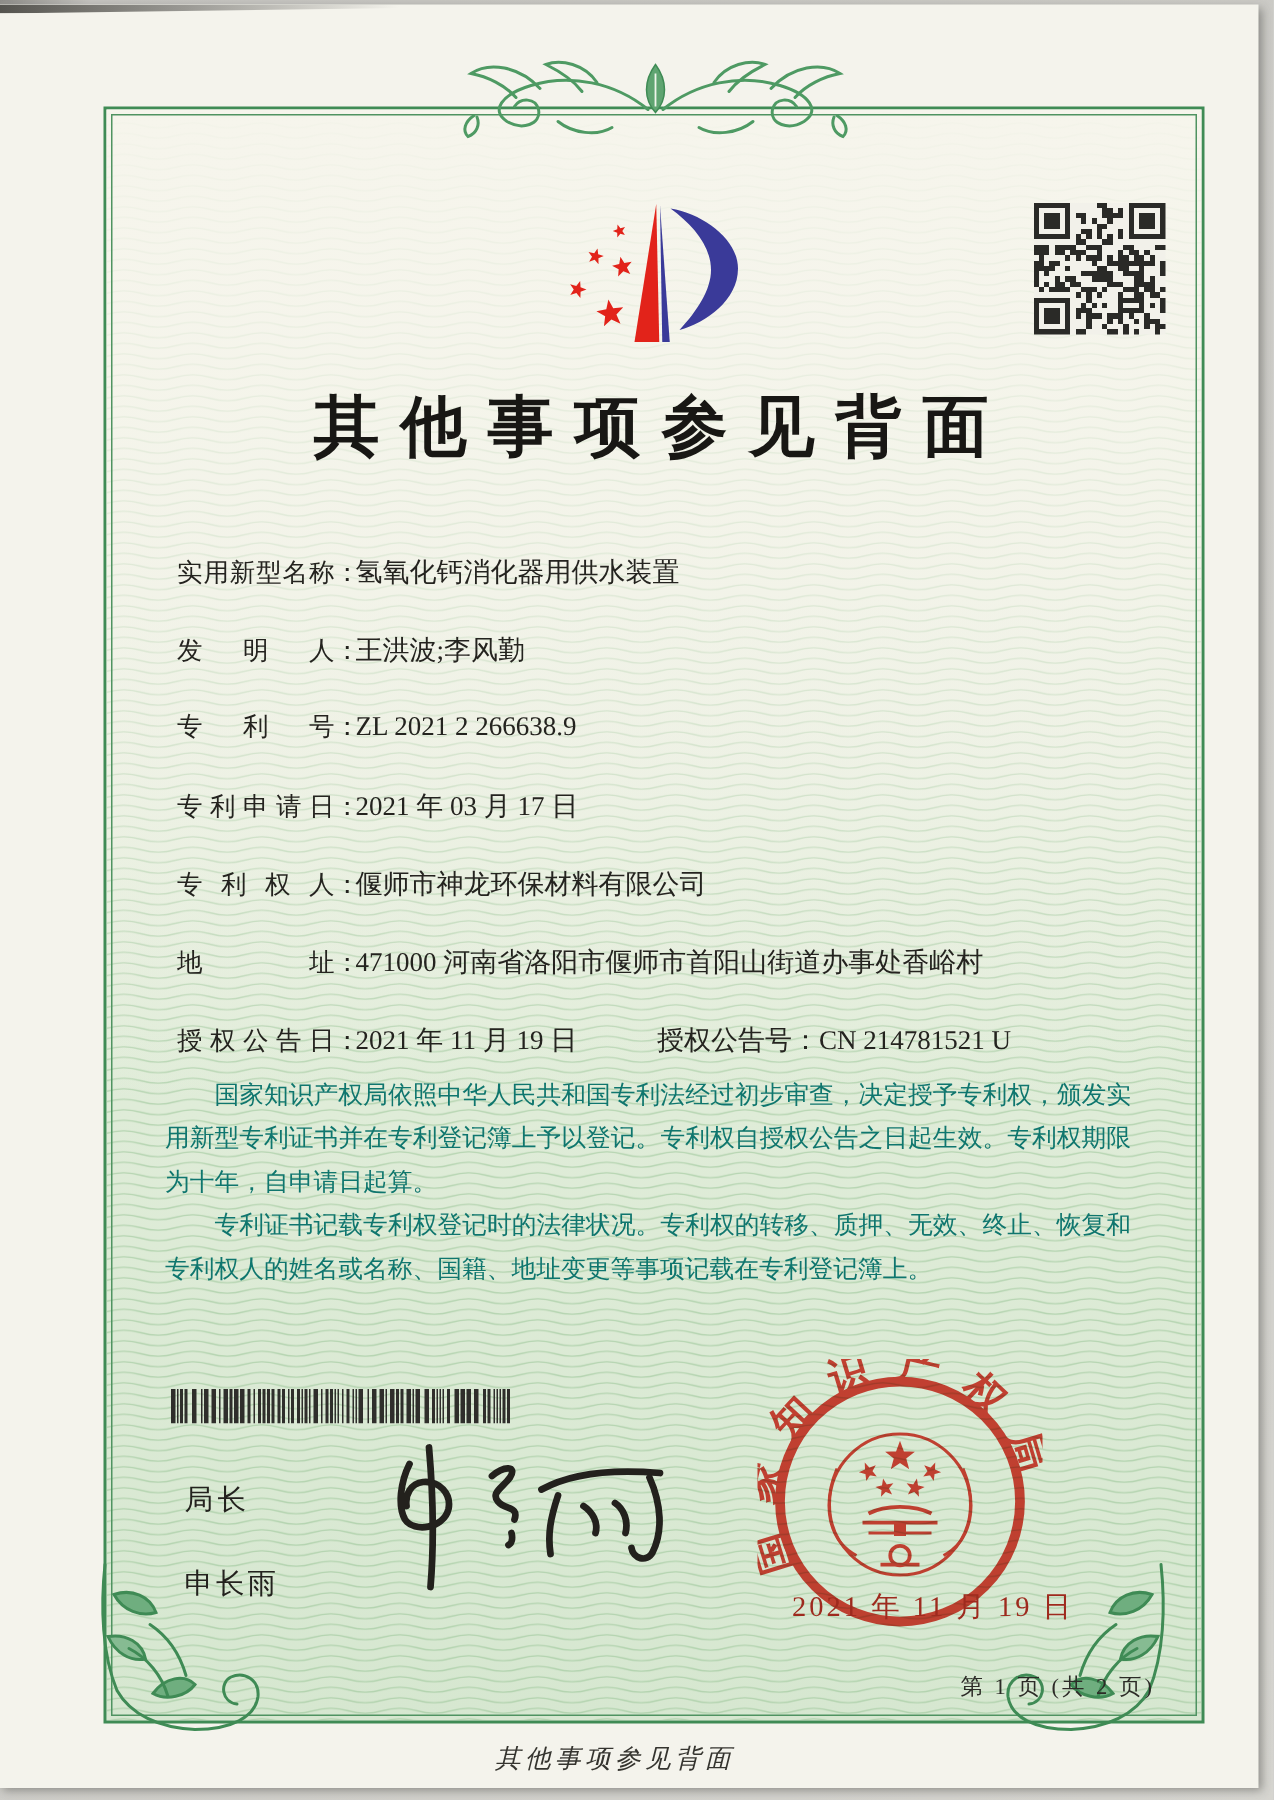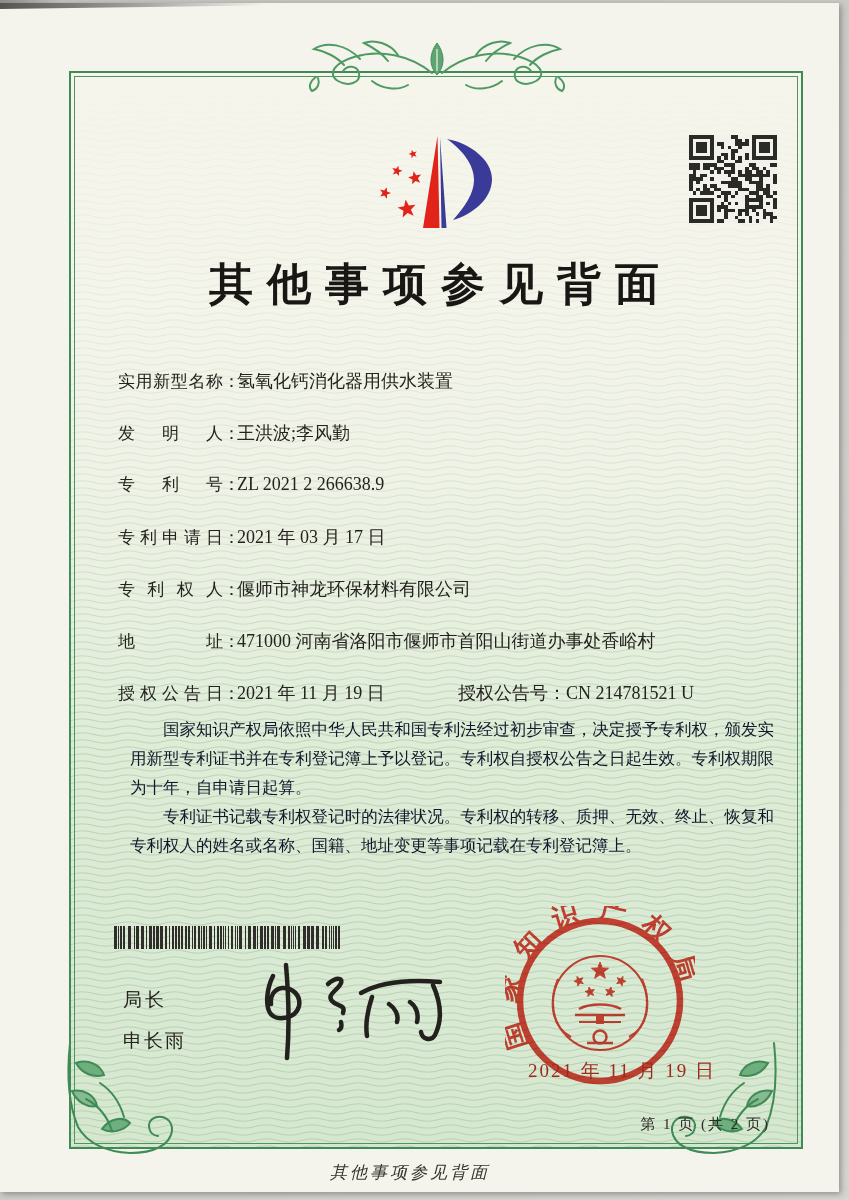--- a/index.html
+++ b/index.html
@@ -24,26 +24,26 @@
   .cert-no{left:118px;top:138px;font-size:18px;letter-spacing:2px;color:#2c2b28;}
   .title{left:69px;top:252px;width:730px;text-align:center;font-size:44px;font-weight:700;
          letter-spacing:14px;color:#181714;text-indent:14px;}
   .fields{left:118px;top:366px;width:650px;color:#24231f;}
   .field-row{height:52px;font-size:18px;white-space:nowrap;}
   .f-label{display:inline-block;width:105px;font-size:17px;text-align:justify;text-align-last:justify;
            -moz-text-align-last:justify;vertical-align:baseline;}
   .f-colon{display:inline-block;width:14px;font-size:17px;}
   .f-value{font-size:18px;}
   .grant-row{left:118px;top:678px;width:690px;font-size:18px;color:#24231f;white-space:nowrap;}
-  .grant-b{position:absolute;left:340px;top:0;white-space:nowrap;}
-  .paras{left:110px;top:712px;width:644px;font-size:16.5px;line-height:29px;color:#0f172a;
-         text-align:justify;margin-left:20px;}
+  .grant-b{position:absolute;left:320px;top:0;white-space:nowrap;}
+  .paras{left:110px;top:712px;width:644px;font-size:16.5px;line-height:29px;color:#0f766e;
+         text-align:justify;}
   .paras p{margin:0;text-indent:2em;}
   .director{left:123px;top:984px;font-size:19px;color:#23221e;letter-spacing:3px;}
-  .director .d-name{margin-top:15px;letter-spacing:2px;}
+  .director .d-name{margin-top:30px;letter-spacing:2px;}
   .sign-svg{left:243px;top:955px;width:220px;height:112px;}
   .seal-svg{left:505px;top:903px;width:190px;height:190px;opacity:.93;mix-blend-mode:multiply;}
   .seal-date{left:528px;top:1055px;font-size:19px;letter-spacing:2px;color:#9e2a1e;}
   .page-num{left:70px;top:1112px;width:700px;text-align:right;font-size:15px;letter-spacing:2px;color:#2c2b27;}
   .back-note{left:0;top:1158px;width:820px;text-align:center;font-size:17px;font-style:italic;
              letter-spacing:3px;color:#35342f;}
   .logo-svg{left:370px;top:128px;width:130px;height:112px;}
   .qr-svg{left:689px;top:132px;width:88px;height:88px;}
   .barcode-svg{left:114px;top:923px;width:230px;height:23px;}
   .orn-top{left:302px;top:26px;width:270px;height:66px;}

